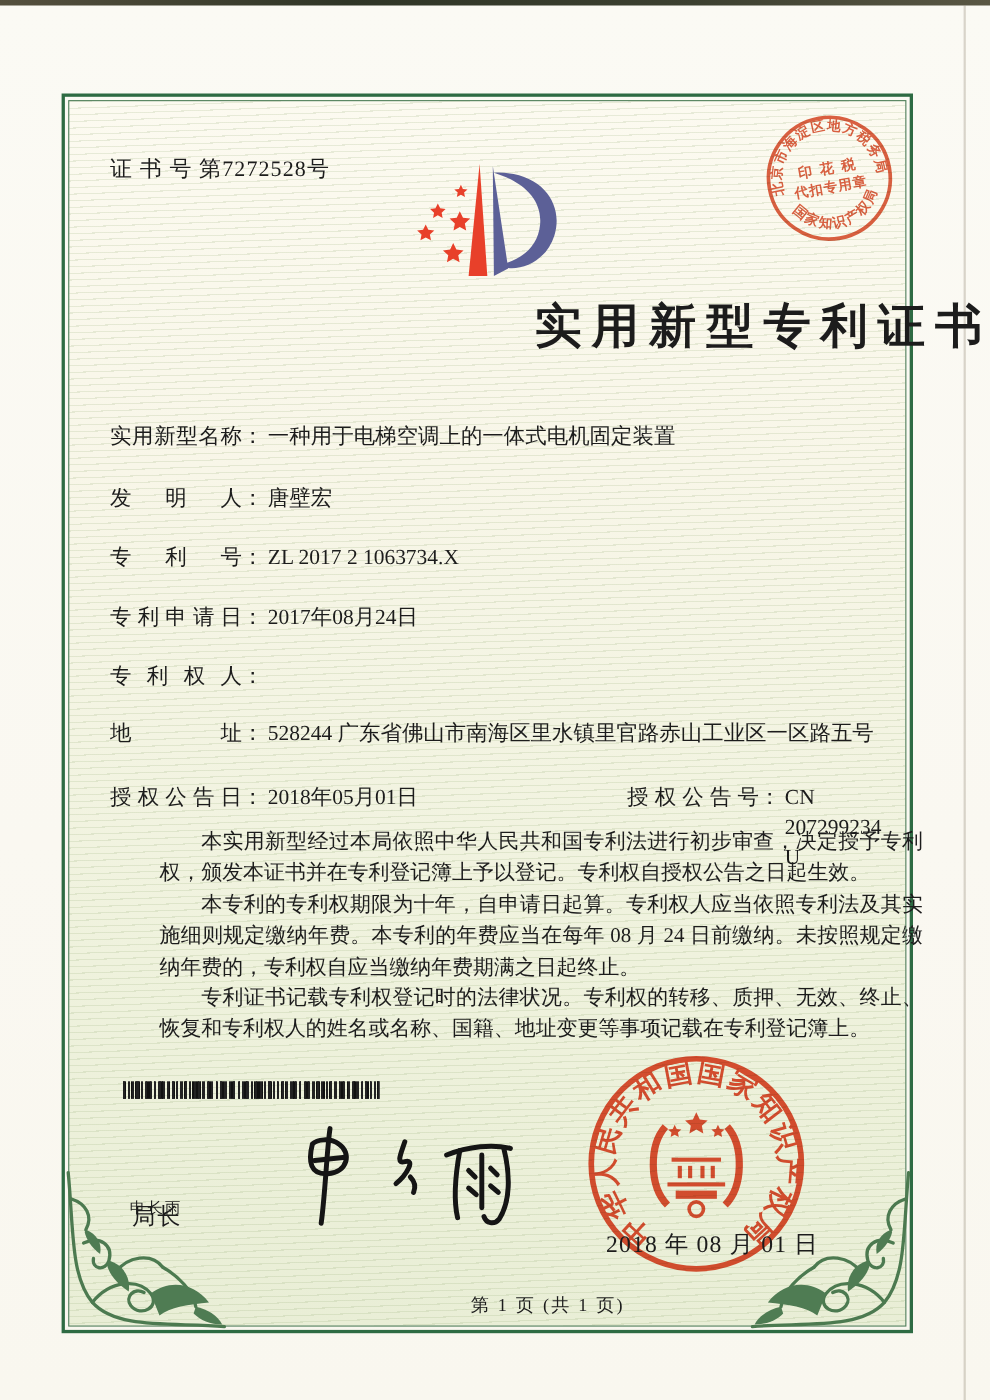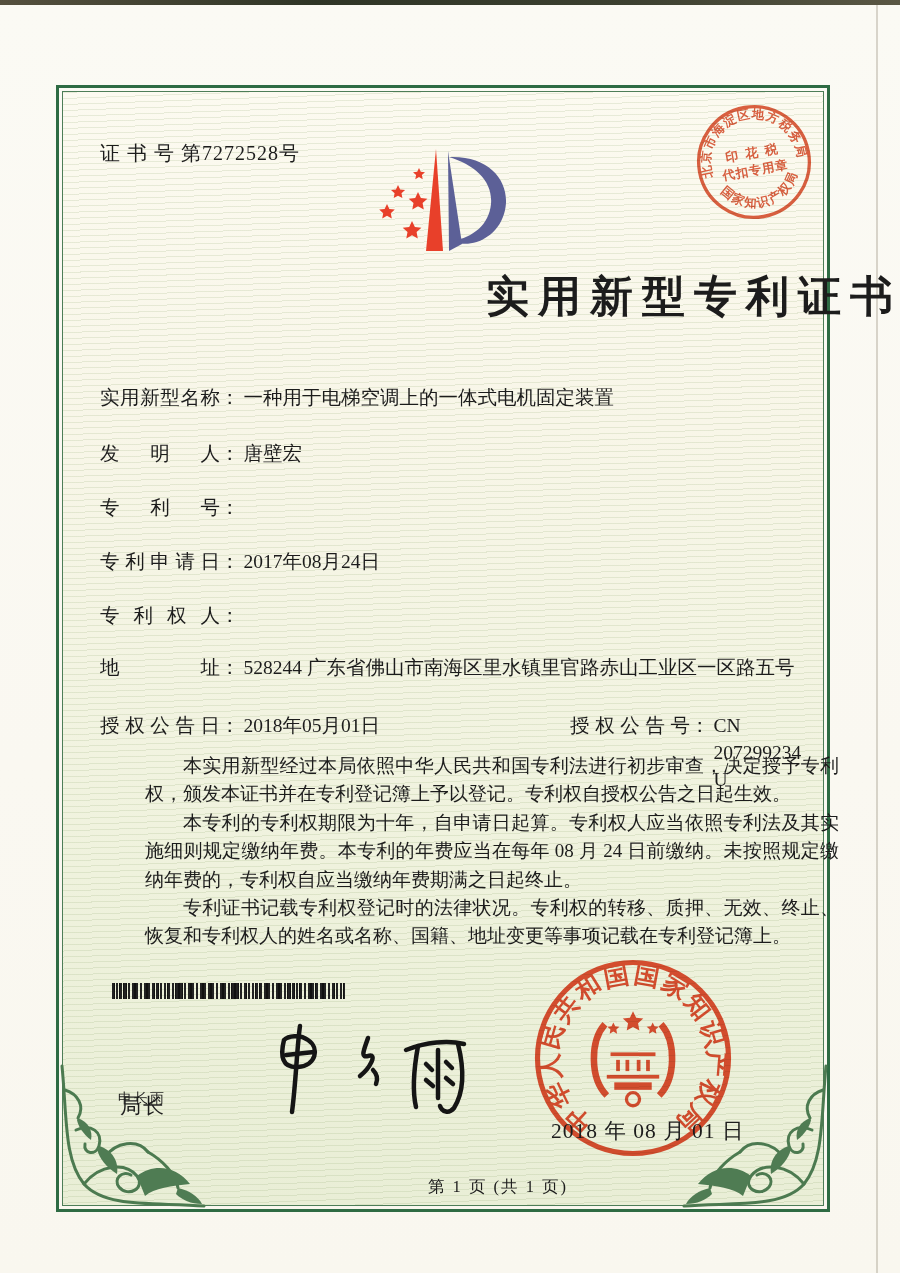--- a/index.html
+++ b/index.html
@@ -122,20 +122,21 @@
   <span class="fvalue">一种用于电梯空调上的一体式电机固定装置</span>
 </div>
 <div class="frow" style="top:440px">
   <span class="flabel">发明人</span>
     <span class="fcolon">：</span>
   <span class="fvalue">唐壁宏</span>
 </div>
 <div class="frow" style="top:494px">
   <span class="flabel">专利号</span>
     <span class="fcolon">：</span>
+  <span class="fvalue">ZL 2017 2 1063734.X</span>
 </div>
 <div class="frow" style="top:548px">
   <span class="flabel">专利申请日</span>
     <span class="fcolon">：</span>
   <span class="fvalue">2017年08月24日</span>
 </div>
 <div class="frow" style="top:602px">
   <span class="flabel">专利权人</span>
     <span class="fcolon">：</span>
 </div>

